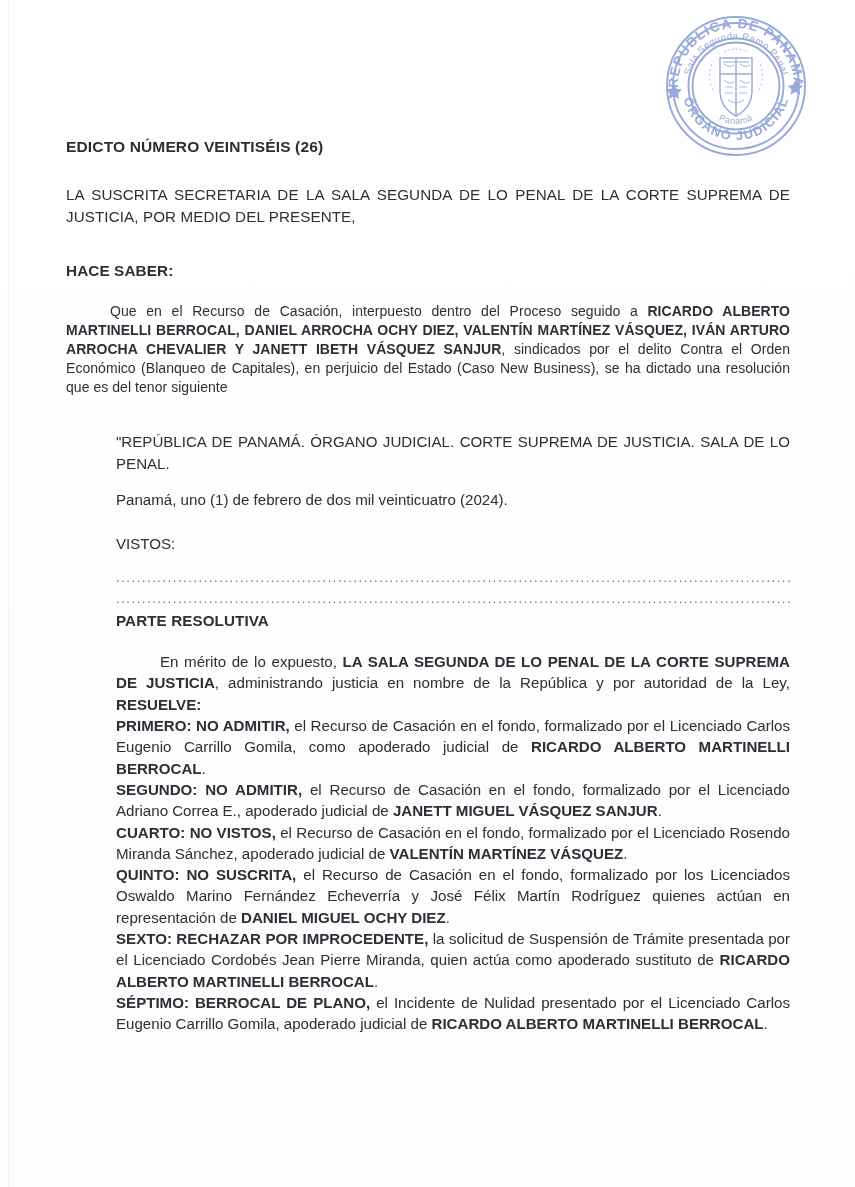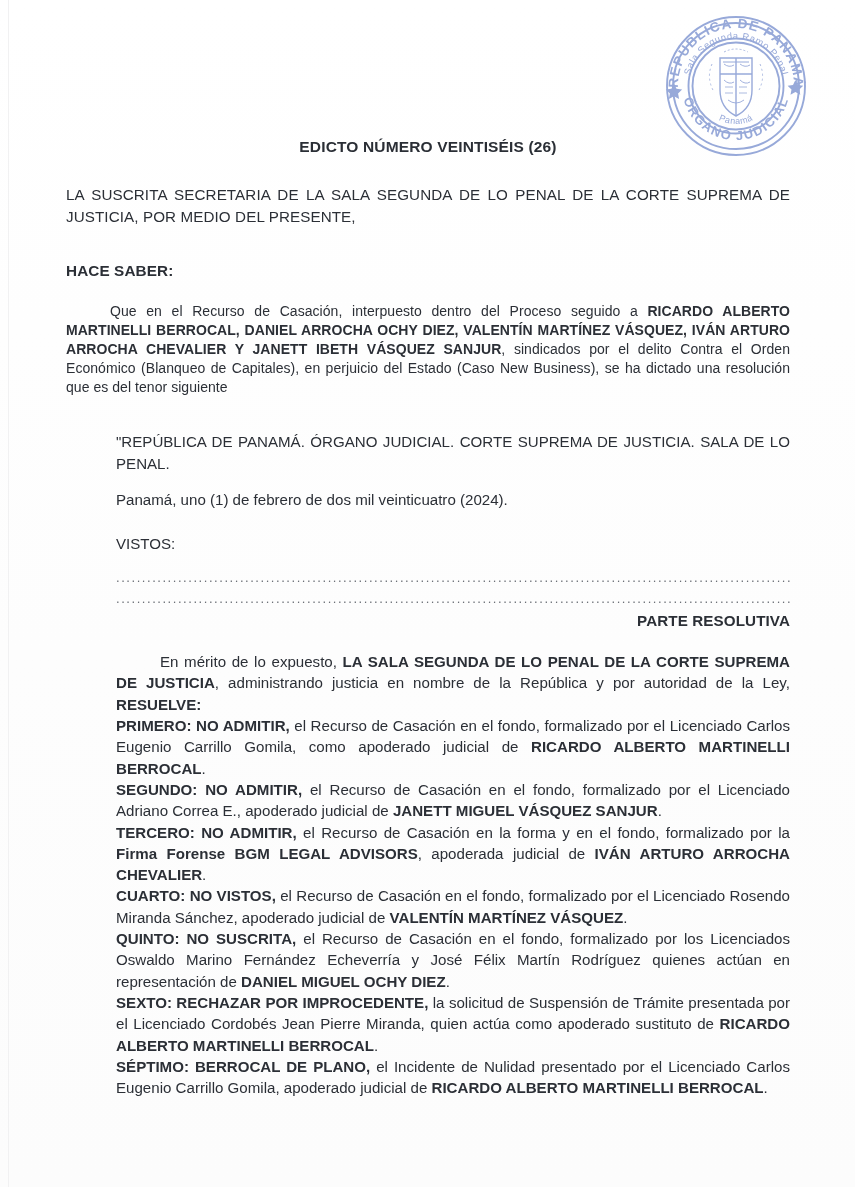--- a/index.html
+++ b/index.html
@@ -52,21 +52,21 @@
 
   
   .content {
     position: absolute;
     left: 66px;
     top: 0;
     width: 724px;
   }
 
   .doc-title {
-    text-align: center;
+    text-align: left;
     font-weight: bold;
     font-size: 15.5px;
     letter-spacing: .15px;
     margin: 138px 0 0 0;
     color: #2a2e35;
   }
 
   .preamble {
     margin: 28px 0 0 0;
     font-size: 15.2px;
@@ -125,21 +125,21 @@
     display: block;
     font-size: 13px;
     line-height: 17px;
     letter-spacing: 1.55px;
     color: #6c7077;
     white-space: nowrap;
     overflow: hidden;
   }
 
   .section-title {
-    text-align: right;
+    text-align: left;
     font-weight: bold;
     font-size: 15.2px;
     margin: 5px 0 0 0;
     letter-spacing: .1px;
   }
 
   .resolutiva-intro {
     margin: 22px 0 0 0;
     font-size: 15.1px;
     line-height: 21.3px;
@@ -239,21 +239,20 @@
         </div>
 
       <p class="section-title">PARTE RESOLUTIVA</p>
 
       <p class="resolutiva-intro"><span>En mérito de lo expuesto, </span><b>LA SALA SEGUNDA DE LO PENAL DE LA CORTE SUPREMA DE JUSTICIA</b><span>, administrando justicia en nombre de la República y por autoridad de la Ley, </span><b>RESUELVE:</b></p>
 
       <p class="ruling"><b>PRIMERO: NO ADMITIR,</b><span> el Recurso de Casación en el fondo, formalizado por el Licenciado Carlos Eugenio Carrillo Gomila, como apoderado judicial de </span><b>RICARDO ALBERTO MARTINELLI BERROCAL</b><span>.</span></p>
 
       <p class="ruling"><b>SEGUNDO: NO ADMITIR,</b><span> el Recurso de Casación en el fondo, formalizado por el Licenciado Adriano Correa E., apoderado judicial de </span><b>JANETT MIGUEL VÁSQUEZ SANJUR</b><span>.</span></p>
 
-      <p class="ruling"><b>TERCERO: NO ADMITIR,</b><span> el Recurso de Casación en la forma y en el fondo, formalizado por la </span><b>Firma Forense BGM LEGAL ADVISORS</b><span>, apoderada judicial de </span><b>IVÁN ARTURO ARROCHA CHEVALIER</b><span>.</span></p>
 
       <p class="ruling"><b>CUARTO: NO VISTOS,</b><span> el Recurso de Casación en el fondo, formalizado por el Licenciado Rosendo Miranda Sánchez, apoderado judicial de </span><b>VALENTÍN MARTÍNEZ VÁSQUEZ</b><span>.</span></p>
 
       <p class="ruling"><b>QUINTO: NO SUSCRITA,</b><span> el Recurso de Casación en el fondo, formalizado por los Licenciados Oswaldo Marino Fernández Echeverría y José Félix Martín Rodríguez quienes actúan en representación de </span><b>DANIEL MIGUEL OCHY DIEZ</b><span>.</span></p>
 
       <p class="ruling"><b>SEXTO: RECHAZAR POR IMPROCEDENTE,</b><span> la solicitud de Suspensión de Trámite presentada por el Licenciado Cordobés Jean Pierre Miranda, quien actúa como apoderado sustituto de </span><b>RICARDO ALBERTO MARTINELLI BERROCAL</b><span>.</span></p>
 
       <p class="ruling"><b>SÉPTIMO: BERROCAL DE PLANO,</b><span> el Incidente de Nulidad presentado por el Licenciado Carlos Eugenio Carrillo Gomila, apoderado judicial de </span><b>RICARDO ALBERTO MARTINELLI BERROCAL</b><span>.</span></p>
 
     </div>

